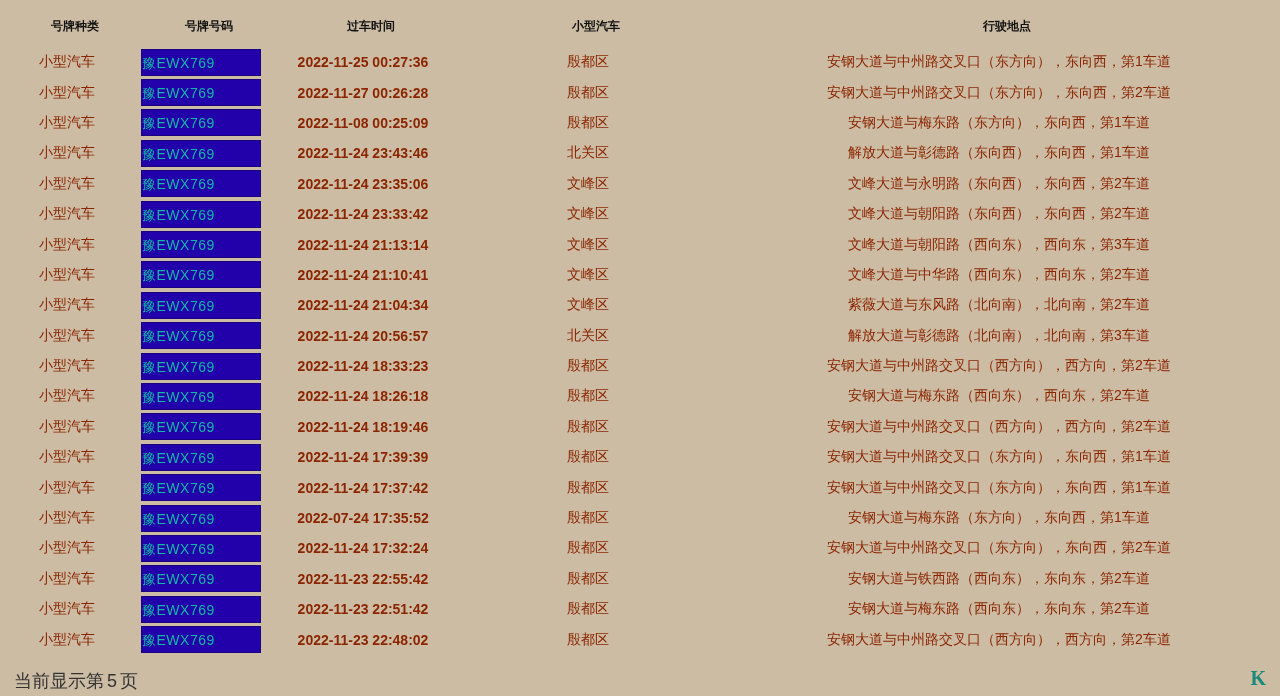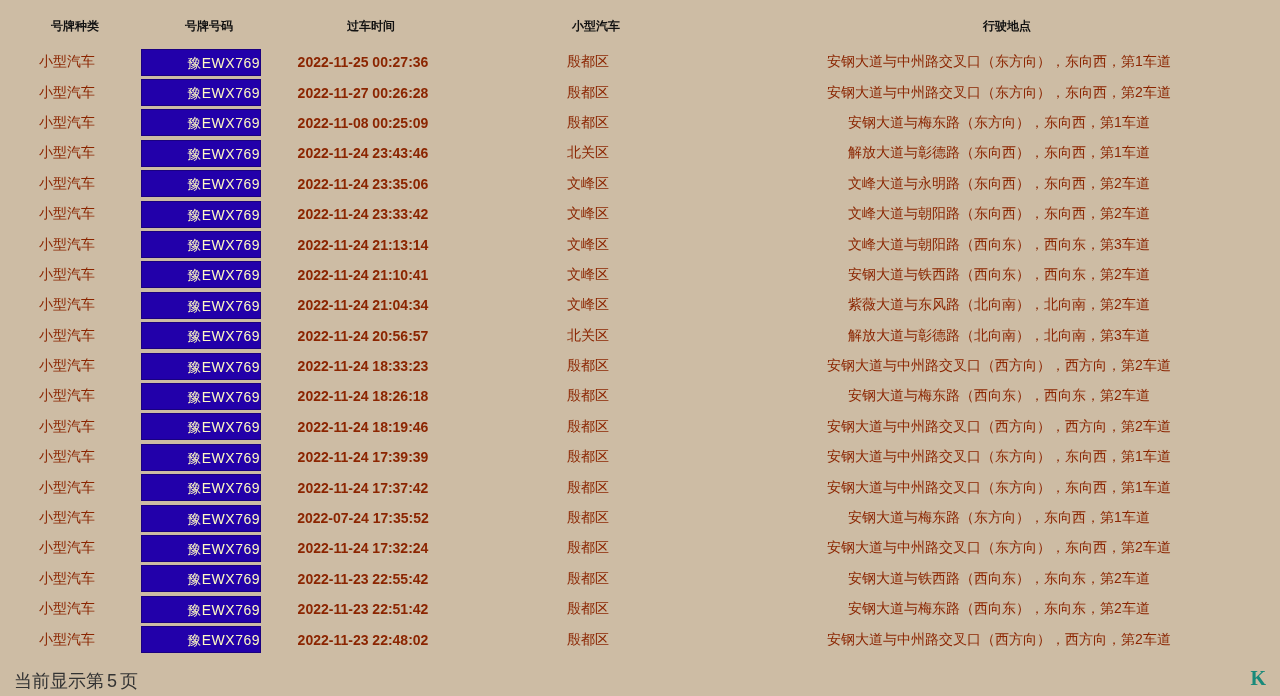--- a/index.html
+++ b/index.html
@@ -43,27 +43,27 @@
   }
   col.c-type   { width: 134px; }
   col.c-plate  { width: 134px; }
   col.c-time   { width: 190px; }
   col.c-area   { width: 260px; }
   col.c-place  { width: 562px; }
 
   .plate-badge {
     display: inline-block;
     background: #2200aa;
-    color: #fef9c3;
+    color: #14b8a6;
     font-size: 14px;
     letter-spacing: 0.5px;
     width: 120px;
     line-height: 27px;
     height: 27px;
-    text-align: right;
+    text-align: left;
     border: 1px solid #1a0080;
     box-sizing: border-box;
   }
   .cell-type { color: #8B2500; }
   .cell-time { color: #8B2500; font-weight: bold; }
   .cell-area { color: #8B2500; margin-top: 41px; }
   .cell-place { color: #8B2500; }
 
   .footer {
     margin-top: 14px;
@@ -154,21 +154,21 @@
         <td><span class="plate-badge">豫EWX769</span></td>
         <td class="cell-time">2022-11-24 21:13:14</td>
         <td class="cell-area">文峰区</td>
         <td class="cell-place">文峰大道与朝阳路（西向东），西向东，第3车道</td>
       </tr>
       <tr>
         <td class="cell-type">小型汽车</td>
         <td><span class="plate-badge">豫EWX769</span></td>
         <td class="cell-time">2022-11-24 21:10:41</td>
         <td class="cell-area">文峰区</td>
-        <td class="cell-place">安钢大道与铁西路（西向东），西向东，第2车道</td>
+        <td class="cell-place">文峰大道与中华路（西向东），西向东，第2车道</td>
       </tr>
       <tr>
         <td class="cell-type">小型汽车</td>
         <td><span class="plate-badge">豫EWX769</span></td>
         <td class="cell-time">2022-11-24 21:04:34</td>
         <td class="cell-area">文峰区</td>
         <td class="cell-place">紫薇大道与东风路（北向南），北向南，第2车道</td>
       </tr>
       <tr>
         <td class="cell-type">小型汽车</td>

